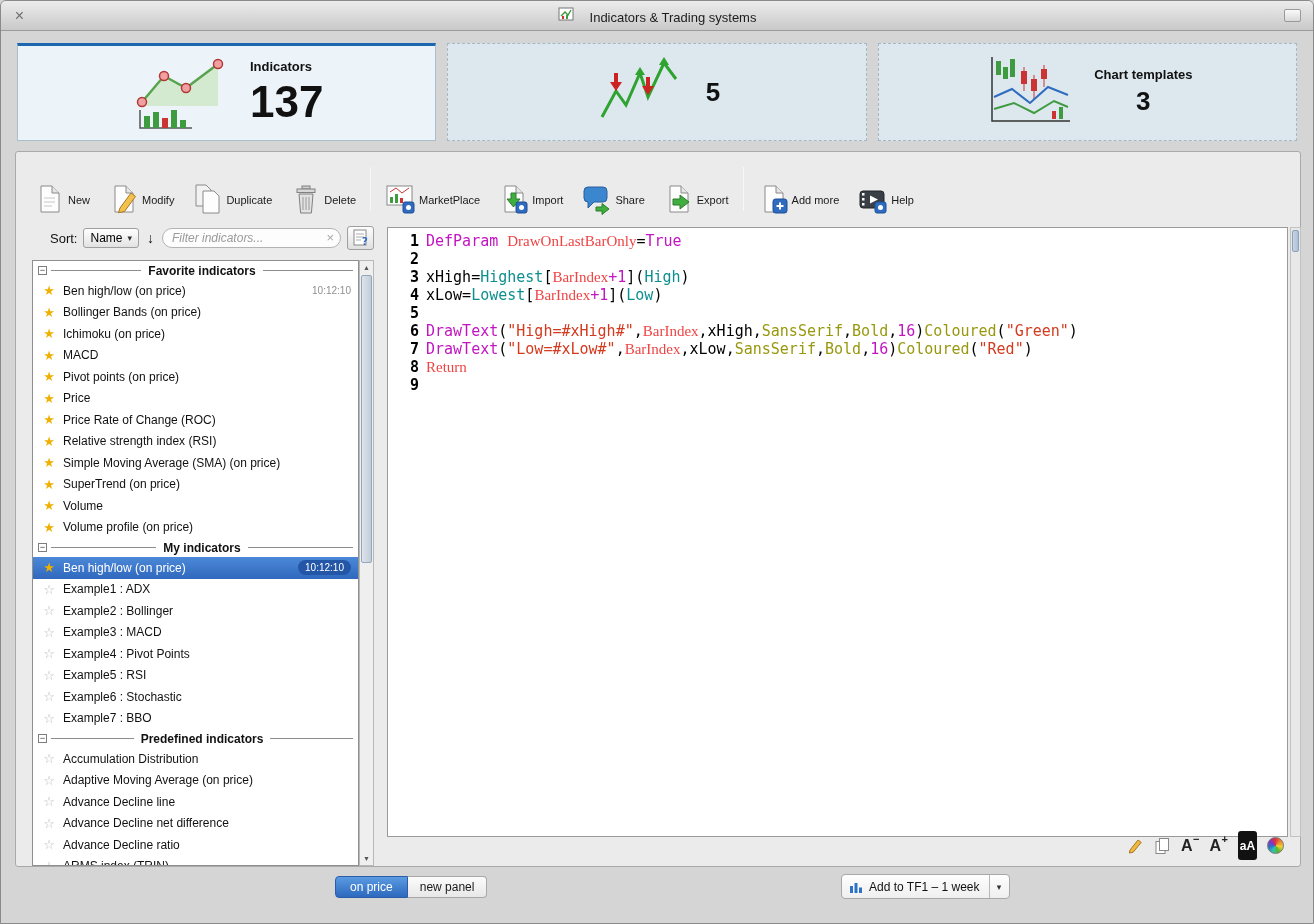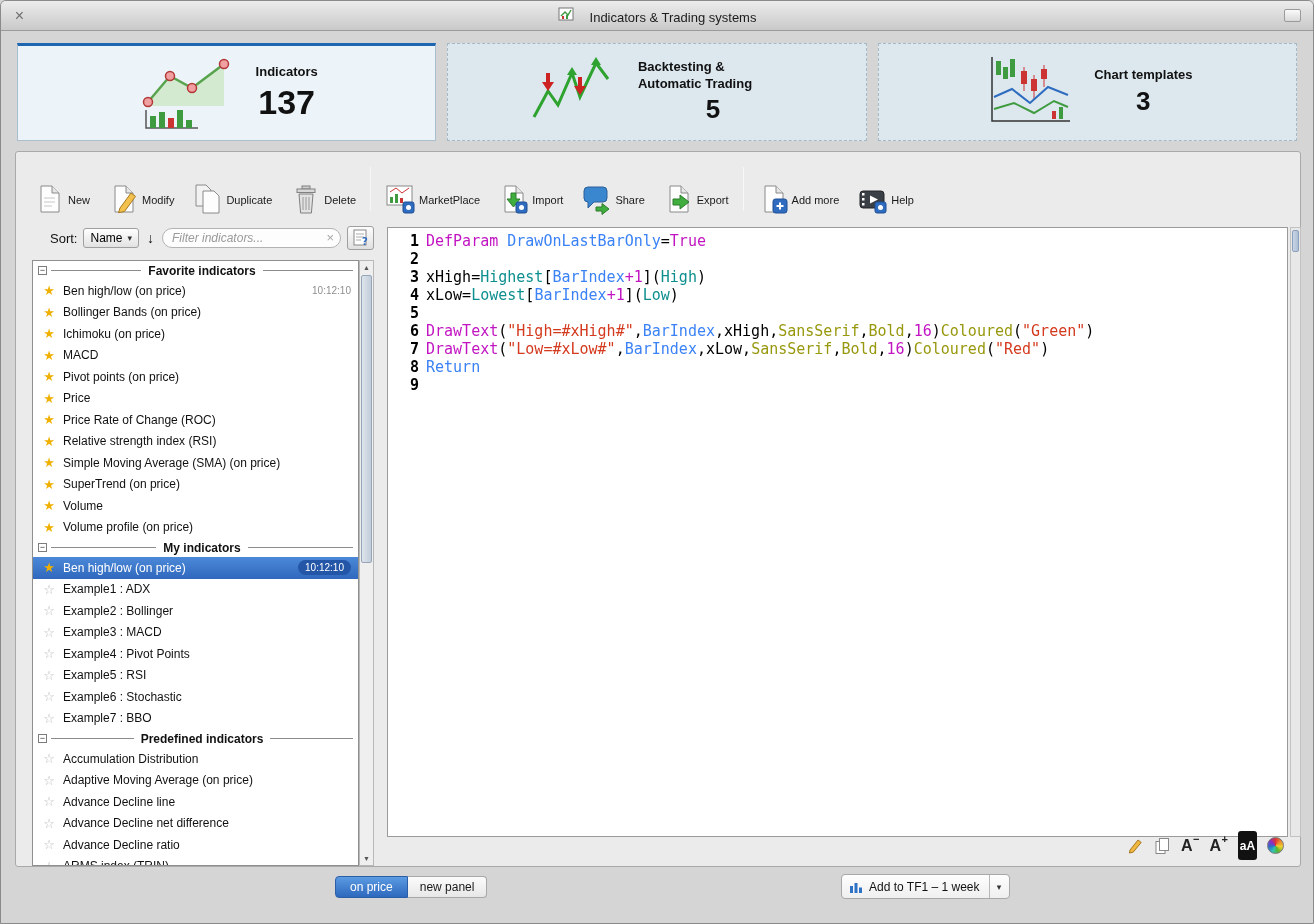--- a/index.html
+++ b/index.html
@@ -19,21 +19,21 @@
     border:1px solid #9a9a9a; border-radius:2px; background:linear-gradient(#fafafa,#d9d9d9); }
 
   
   .cards-row { position:absolute; top:42px; left:16px; right:16px; height:98px; display:flex; gap:11px; }
   .card { flex:1; display:flex; align-items:center; justify-content:center; gap:20px;
     background:#dce7ee; border:1px dashed #a5b8c5; cursor:default; }
   .card.selected { background:#edf4f9; border:1px solid #a9bfcd; border-top:3px solid #1f66b0; }
   .card-col { display:flex; flex-direction:column; align-items:flex-start; gap:2px; }
   .card-label { font-weight:bold; font-size:13px; color:#111; line-height:1.25; }
   .card-count { font-weight:bold; font-size:26px; color:#111; align-self:center; }
-  .card.selected .card-count { font-size:34px; }
+  .card.selected .card-count { font-size:44px; }
   .card2-label { width:150px; }
 
   
   .main-panel { position:absolute; top:150px; left:14px; width:1286px; height:716px;
     background:#ebebeb; border:1px solid #a9a9a9; border-radius:3px; }
 
   
   .toolbar { position:absolute; top:8px; left:14px; height:58px; display:flex; align-items:flex-end; gap:10px; }
   .tb-btn { display:flex; align-items:center; gap:3px; min-width:46px; padding:2px 4px; }
   .tb-ic { height:33px; display:flex; align-items:flex-end; }
@@ -84,21 +84,21 @@
 
   
   .editor { position:absolute; top:75px; left:371px; width:901px; height:610px;
     background:#fff; border:1px solid #9a9a9a; display:flex;
     font-family:"DejaVu Sans Mono", monospace; font-size:15px; line-height:18px; padding-top:4px; overflow:hidden; }
   .gutter { width:38px; text-align:right; padding-right:7px; font-weight:bold; color:#000; flex:0 0 auto; }
   .code-area { flex:1; white-space:pre; overflow:hidden; }
   .code-line { height:18px; white-space:pre; }
   .tok-kw  { color:#c215c2; }
   .tok-num { color:#c215c2; }
-  .tok-var { color:#3b82f6; }
+  .tok-var { color:#ef4444;font-family:Liberation Serif, serif; }
   .tok-fn  { color:#0e8f8f; }
   .tok-str { color:#d43a1e; }
   .tok-id  { color:#98980e;margin-top:45px; }
   .tok-pl  { color:#000; }
 
   .editor-scroll { position:absolute; top:75px; left:1274px; width:11px; height:610px; background:#e8e8e8; border:1px solid #c2c2c2; }
   .editor-scroll .thumb { position:absolute; top:2px; left:1px; width:7px; height:22px;
     background:linear-gradient(90deg,#c7d4e4,#aebfd4); border:1px solid #8ba0bb; border-radius:2px; }
 
   
@@ -175,21 +175,20 @@
           <polyline points="8,66 22,40 32,54 46,22 54,46 70,12 82,28" stroke="#2fa32f" stroke-width="3" fill="none"></polyline>
           <path d="M46 16 l-5 8 h10 z" fill="#2fa32f"></path>
           <path d="M70 6 l-5 8 h10 z" fill="#2fa32f"></path>
           <rect x="20" y="22" width="4" height="9" fill="#cc2222"></rect>
           <path d="M16 31 h12 l-6 9 z" fill="#cc2222"></path>
           <rect x="52" y="26" width="4" height="9" fill="#cc2222"></rect>
           <path d="M48 35 h12 l-6 9 z" fill="#cc2222"></path>
         </svg>
       </span>
       <div class="card-col">
-        <span class="card-label card2-label">Backtesting &amp; Automatic Trading</span>
         <span class="card-count">5</span>
       </div>
     </div>
 
     <div class="card">
       <span>
         <svg width="92" height="78" viewBox="0 0 92 78">
           <path d="M10 6 V70 H88" stroke="#333" stroke-width="1.5" fill="none"></path>
           <rect x="14" y="10" width="5" height="14" fill="#3f9b3f"></rect>
           <rect x="21" y="16" width="5" height="12" fill="#3f9b3f"></rect>

